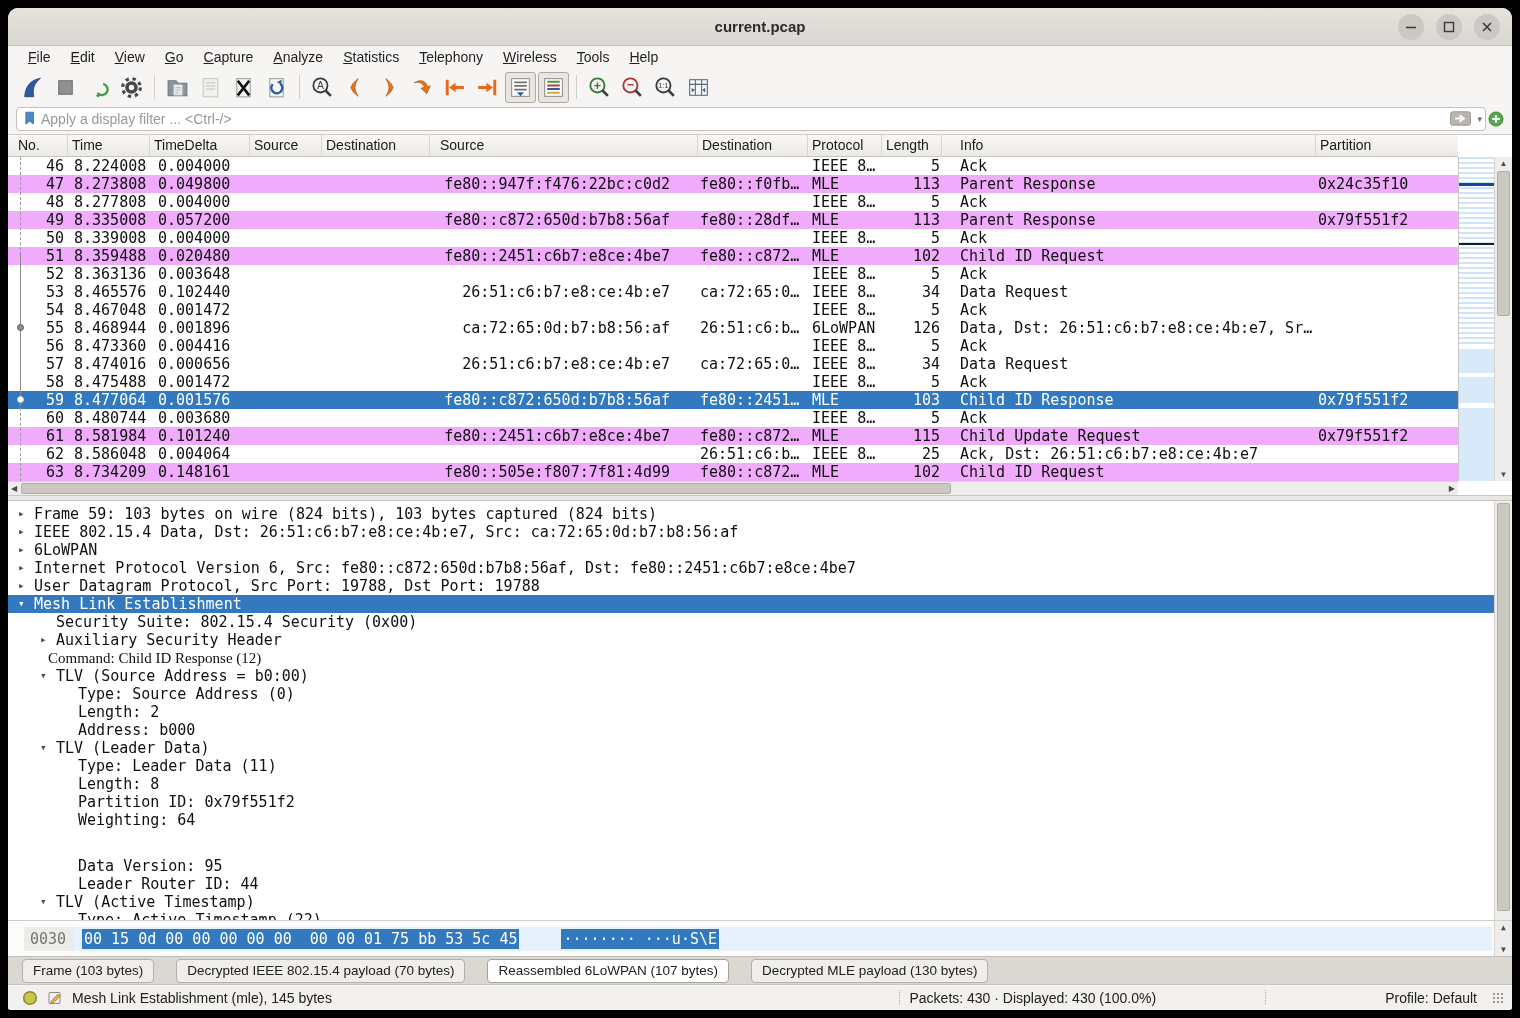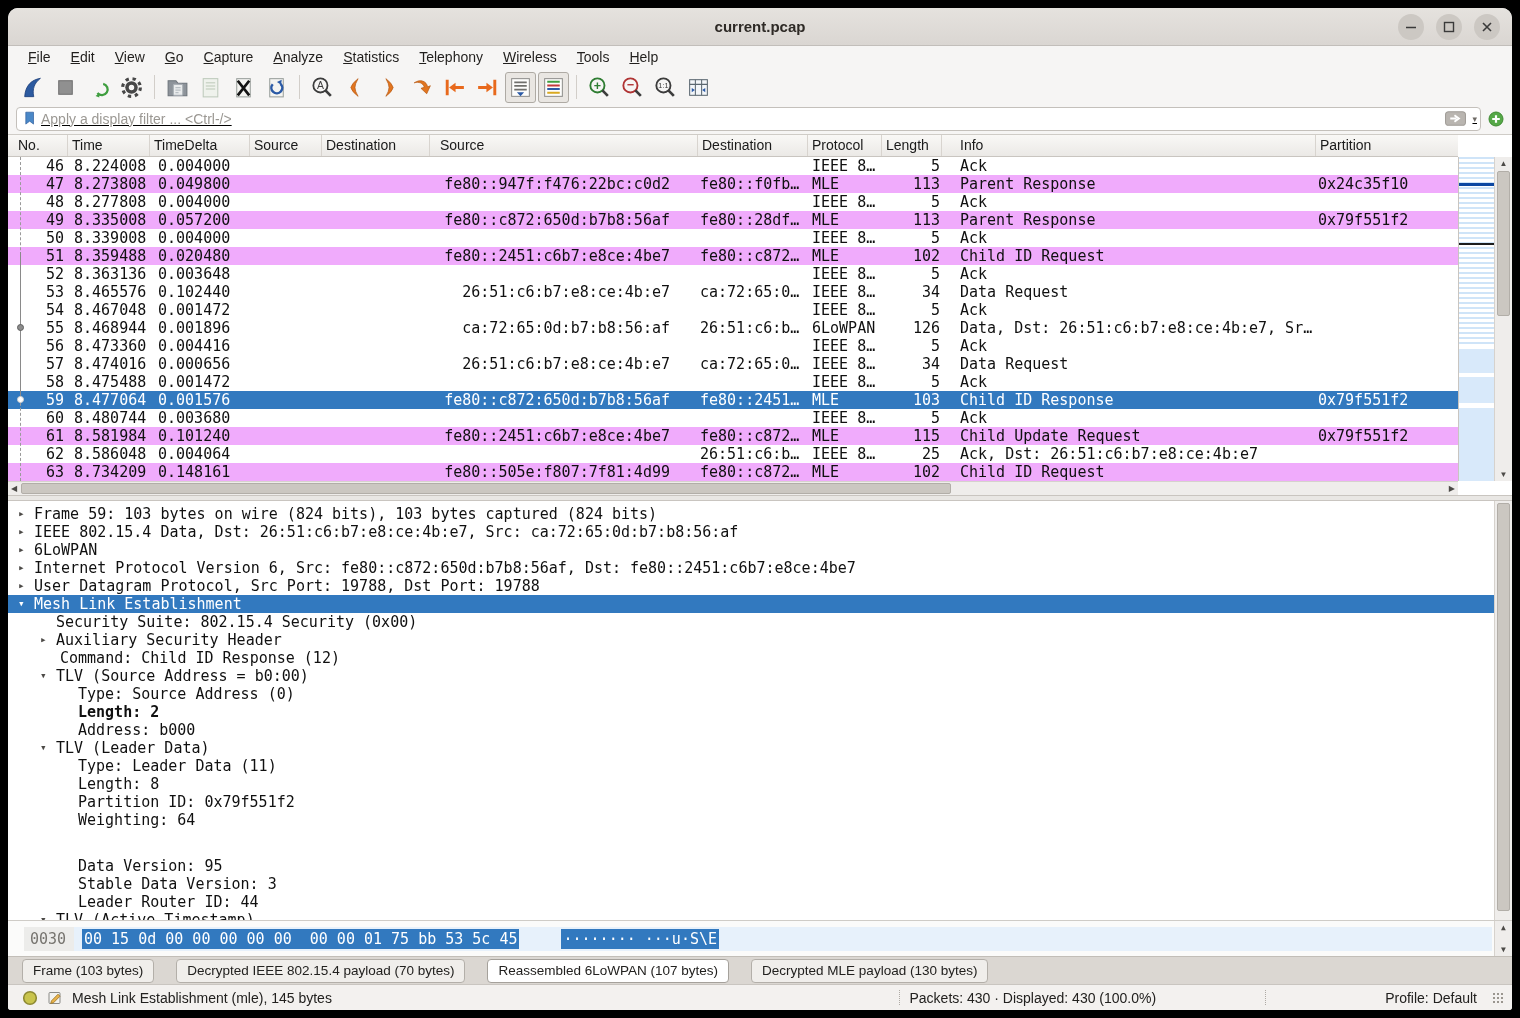--- a/index.html
+++ b/index.html
@@ -27,22 +27,22 @@
   
   .toolbar { height:38px; flex:none; display:flex; align-items:center; padding-left:8px;
              background:#f6f5f4; }
   .tbtn { width:31px; height:31px; display:flex; align-items:center; justify-content:center;
           margin:0 1px; border-radius:3px; }
   .tbtn svg { width:25px; height:25px; }
   .tbtn.pressed { border:1px solid #aeaaa4; background:#e9e6e2; }
   .tsep { width:1px; height:24px; background:#d2cec9; margin:0 6px; }
 
   
-  .filterbar { height:29px; flex:none; display:flex; align-items:center; gap:5px;
-               padding:0 8px 3px 8px; background:#f6f5f4; border-bottom:1px solid #cfccc7;text-decoration:underline; }
+  .filterbar { height:29px; flex:none; display:flex; align-items:center; 
+               padding:0 8px 3px 8px; background:#f6f5f4; border-bottom:1px solid #cfccc7; }
   .filter-wrap { flex:1; height:24px; background:#fff; border:1px solid #c4c0bb;
                  border-radius:4px; display:flex; align-items:center; }
   .bookmark { margin:0 4px 0 6px; display:flex; }
   input.filter { border:none; outline:none; flex:1; font-size:14px; color:#333; background:transparent; }
   input.filter::placeholder { color:#9b9893; }
   .apply-btn { display:flex; margin-right:3px; }
   .caret-btn { font-size:9px; color:#6e6a65; padding:0 3px; }
   .add-btn { display:flex; margin-left:2px; }
 
   
@@ -414,32 +414,31 @@
   <div class="details">
     <div class="detail-rows">
         <div class="drow" style="padding-left: 10px;"><span class="darrow">▸</span><span>Frame 59: 103 bytes on wire (824 bits), 103 bytes captured (824 bits)</span></div>
         <div class="drow" style="padding-left: 10px;"><span class="darrow">▸</span><span>IEEE 802.15.4 Data, Dst: 26:51:c6:b7:e8:ce:4b:e7, Src: ca:72:65:0d:b7:b8:56:af</span></div>
         <div class="drow" style="padding-left: 10px;"><span class="darrow">▸</span><span>6LoWPAN</span></div>
         <div class="drow" style="padding-left: 10px;"><span class="darrow">▸</span><span>Internet Protocol Version 6, Src: fe80::c872:650d:b7b8:56af, Dst: fe80::2451:c6b7:e8ce:4be7</span></div>
         <div class="drow" style="padding-left: 10px;"><span class="darrow">▸</span><span>User Datagram Protocol, Src Port: 19788, Dst Port: 19788</span></div>
         <div class="drow sel" style="padding-left: 10px;"><span class="darrow">▾</span><span>Mesh Link Establishment</span></div>
         <div class="drow" style="padding-left: 32px;"><span class="darrow"></span><span>Security Suite: 802.15.4 Security (0x00)</span></div>
         <div class="drow" style="padding-left: 32px;"><span class="darrow">▸</span><span>Auxiliary Security Header</span></div>
-        <div class="drow" style="padding-left: 36px;"><span class="darrow"></span><span>Command: Child ID Response (12)</span></div>
+        <div class="drow" style="padding-left: 24px; font-family: Liberation Serif, serif;"><span class="darrow"></span><span>Command: Child ID Response (12)</span></div>
         <div class="drow" style="padding-left: 32px;"><span class="darrow">▾</span><span>TLV (Source Address = b0:00)</span></div>
         <div class="drow" style="padding-left: 54px;"><span class="darrow"></span><span>Type: Source Address (0)</span></div>
-        <div class="drow" style="padding-left: 54px; font-weight: bold;"><span class="darrow"></span><span>Length: 2</span></div>
+        <div class="drow" style="padding-left: 54px;"><span class="darrow"></span><span>Length: 2</span></div>
         <div class="drow" style="padding-left: 54px;"><span class="darrow"></span><span>Address: b000</span></div>
         <div class="drow" style="padding-left: 32px;"><span class="darrow">▾</span><span>TLV (Leader Data)</span></div>
         <div class="drow" style="padding-left: 54px;"><span class="darrow"></span><span>Type: Leader Data (11)</span></div>
         <div class="drow" style="padding-left: 54px;"><span class="darrow"></span><span>Length: 8</span></div>
         <div class="drow" style="padding-left: 54px; align-items: flex-end;"><span class="darrow"></span><span>Partition ID: 0x79f551f2</span></div>
         <div class="drow" style="padding-left: 54px;"><span class="darrow"></span><span>Weighting: 64</span></div>
         <div class="drow" style="padding-left: 54px; margin-top: 28px;"><span class="darrow"></span><span>Data Version: 95</span></div>
-        <div class="drow" style="padding-left: 54px;"><span class="darrow"></span><span>Stable Data Version: 3</span></div>
         <div class="drow" style="padding-left: 54px;"><span class="darrow"></span><span>Leader Router ID: 44</span></div>
         <div class="drow" style="padding-left: 32px;"><span class="darrow">▾</span><span>TLV (Active Timestamp)</span></div>
         <div class="drow" style="padding-left: 54px;"><span class="darrow"></span><span>Type: Active Timestamp (22)</span></div>
         <div class="drow" style="padding-left: 54px;"><span class="darrow"></span><span>Length: 8</span></div>
       </div>
     <div class="dscroll">
       <div class="dthumb"></div>
     </div>
   </div>
 

